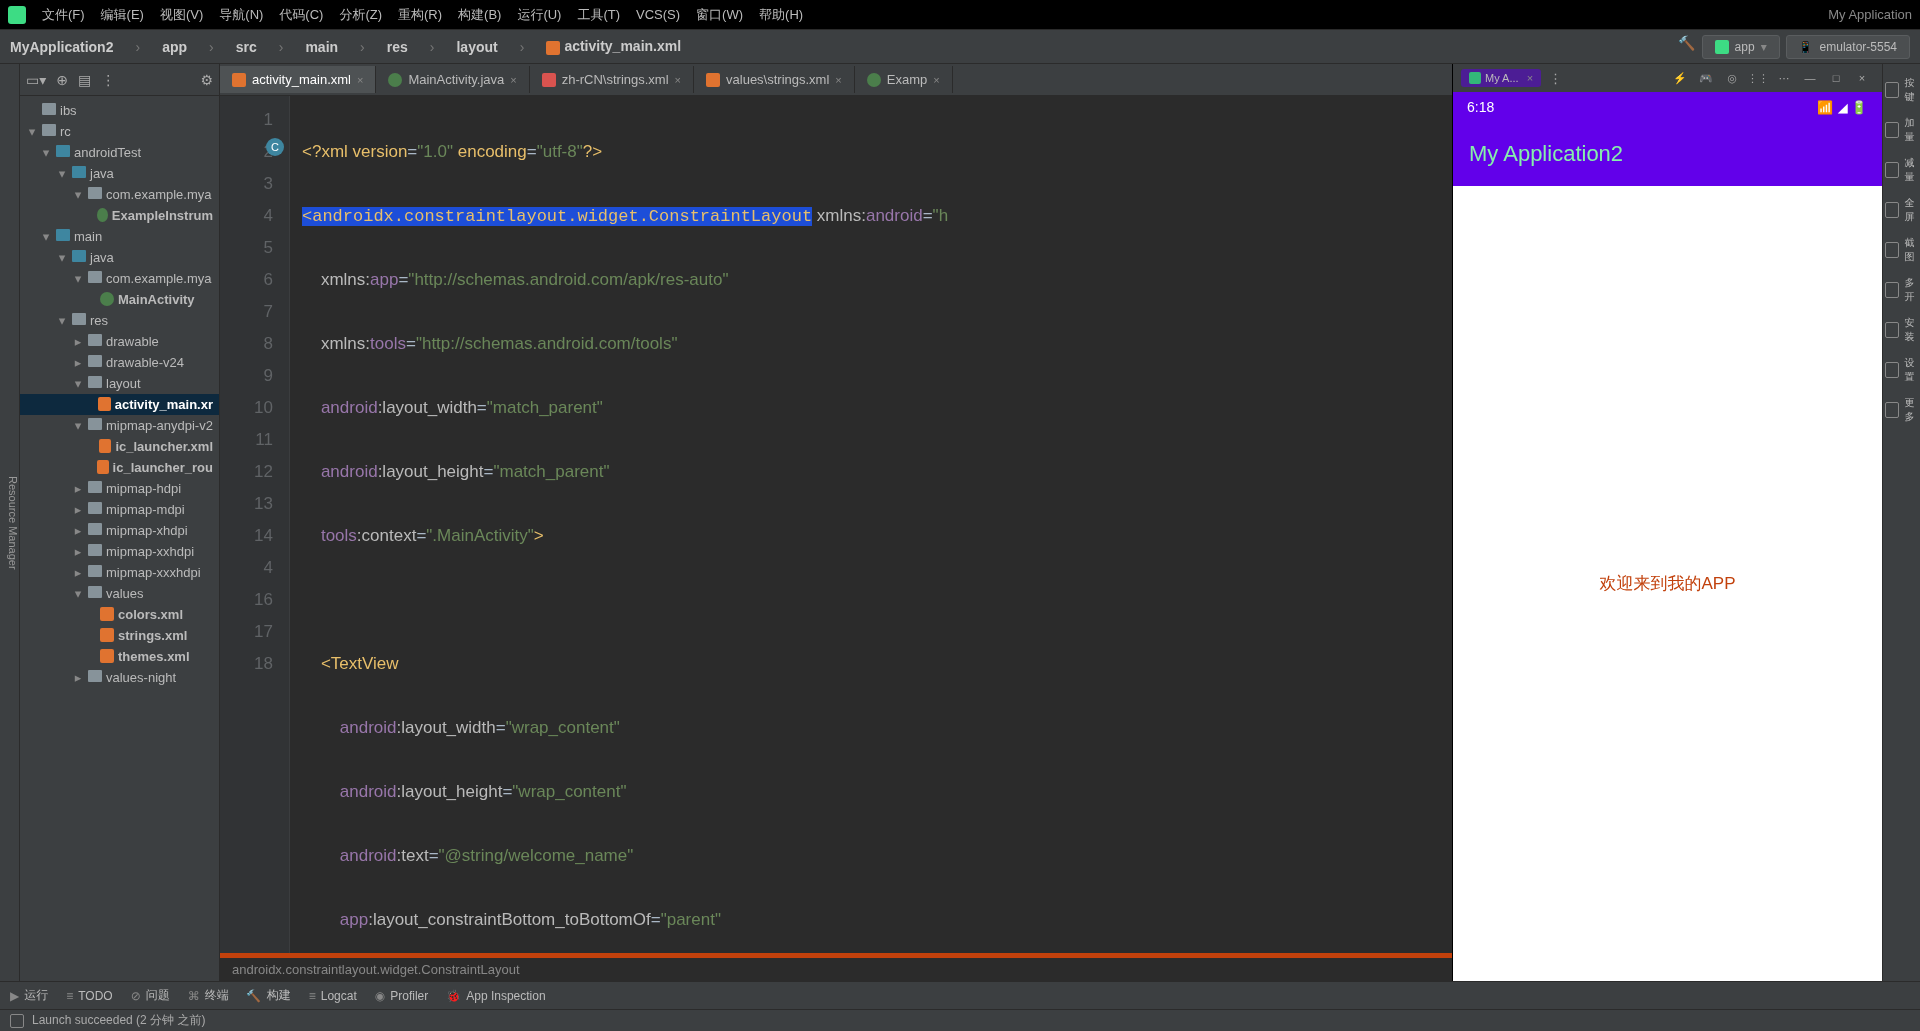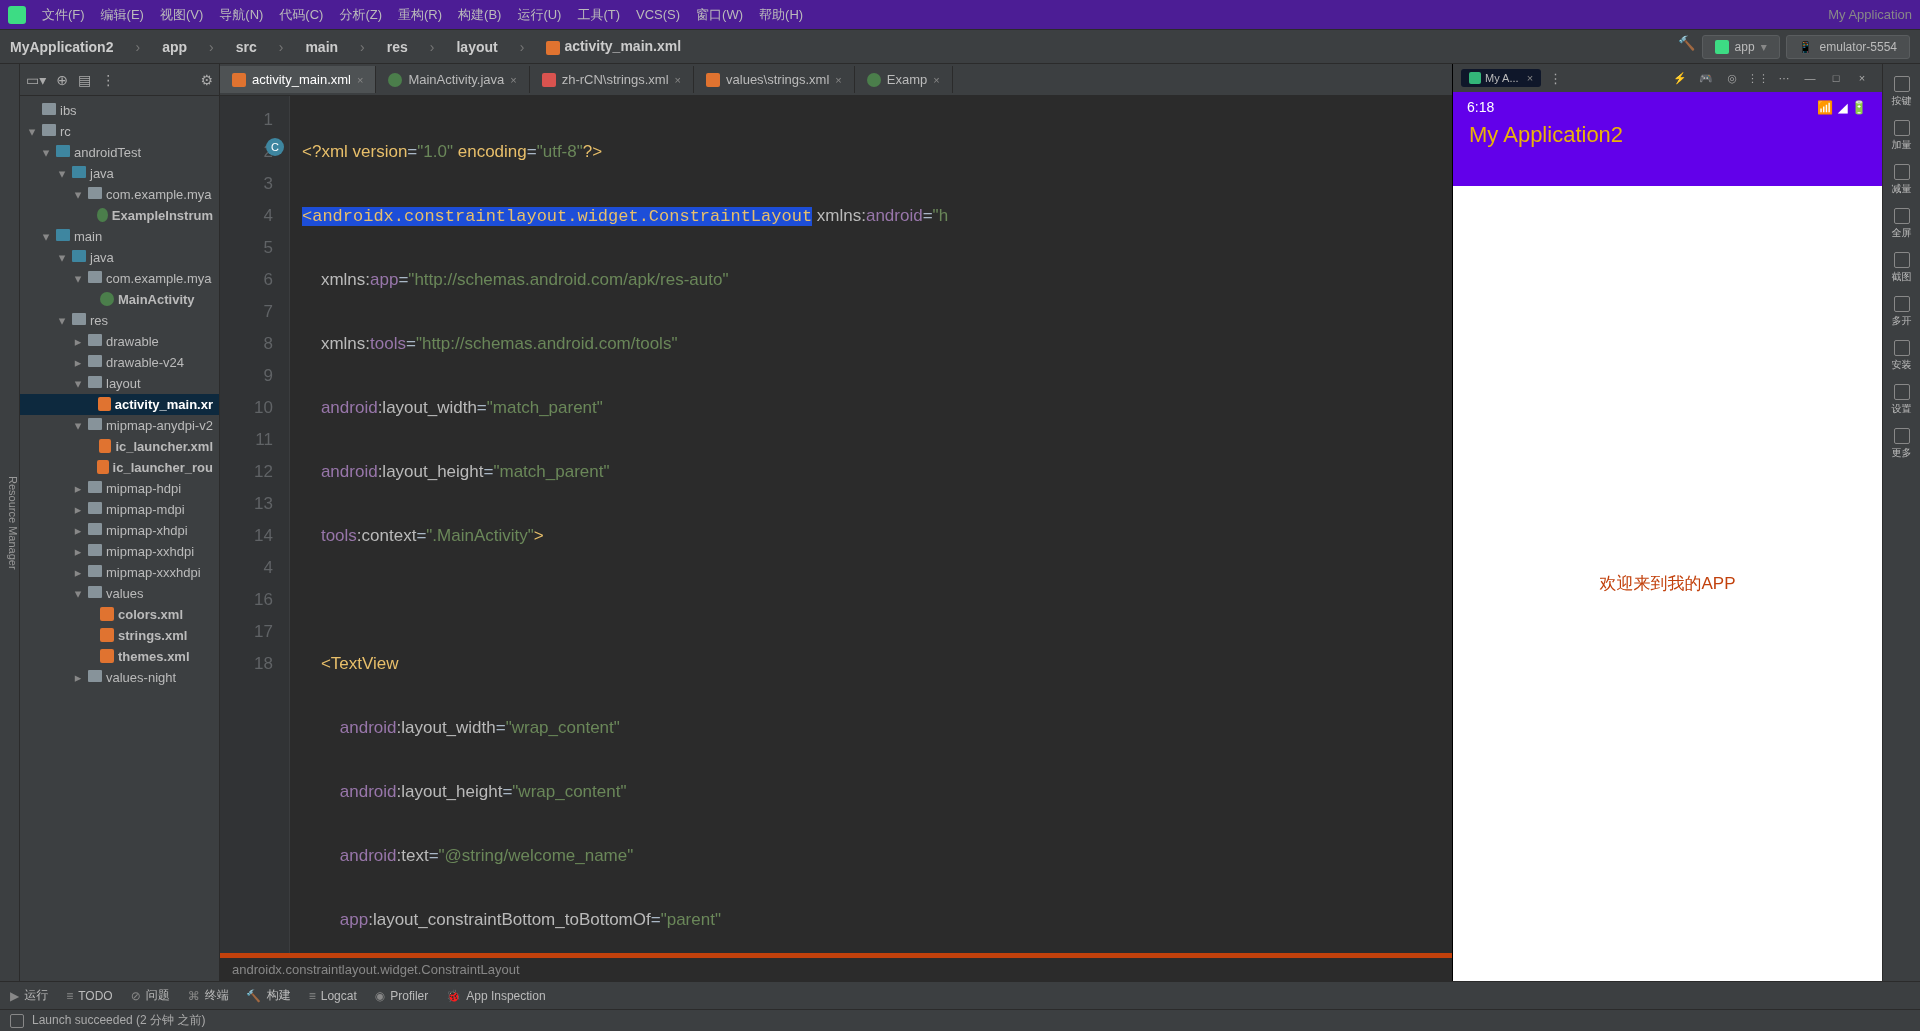--- a/index.html
+++ b/index.html
@@ -1,17 +1,17 @@
 <!DOCTYPE html>
 <html><head>
 <meta charset="utf-8">
 <style>
 * { margin:0; padding:0; box-sizing:border-box; font-family:"Segoe UI",Arial,sans-serif; }
 body { background:#2b2b2b; color:#bbb; width:1920px; height:1031px; overflow:hidden; font-size:13px; position:relative;}
-.menubar { height:30px; background:#4c1d95; display:flex; align-items:center; padding:0 8px; gap:4px; border-bottom:1px solid #2b2b2b;}
+.menubar { height:30px; background:#000000; display:flex; align-items:center; padding:0 8px; gap:4px; border-bottom:1px solid #2b2b2b;}
 .menubar .logo { width:18px; height:18px; background:#3ddc84; border-radius:3px; margin-right:6px;}
 .menubar span.item { padding:4px 6px; cursor:default; font-size:13px; color:#bbb;}
 .menubar .right { margin-left:auto; color:#888;}
 .navbar { height:34px; background:#3c3f41; display:flex; align-items:center; padding:0 10px; gap:18px; border-bottom:1px solid #2b2b2b; font-size:14px;}
 .navbar .crumb { color:#ccc;}
 .navbar .sep { color:#777; margin:0 4px;}
 .navbar .xmlicon { width:14px;height:14px;background:#e07330;border-radius:2px;display:inline-block;margin-right:4px;vertical-align:middle;}
 .navbar .runsel { margin-left:auto; display:flex; gap:6px;}
 .runsel .box { background:#4b4e50; padding:4px 12px; border:1px solid #5a5d5f; border-radius:3px; font-size:12px; display:flex; align-items:center; gap:6px;}
 .runsel .hammer{color:#8c8;}
@@ -41,30 +41,30 @@
 .gutter { width:70px; background:#313335; text-align:right; padding:8px 16px 0 0; color:#606366; border-right:1px solid #3b3d3f; position:relative;}
 .gutter .ln{height:32px;}
 .gutter .marker{ position:absolute; left:46px; width:18px; height:18px; background:#3e86a0; border-radius:50%; color:#fff; font-size:11px; display:flex; align-items:center; justify-content:center;}
 .codearea { flex:1; padding:8px 0 0 12px; color:#a9b7c6; white-space:pre; overflow:hidden;}
 .codearea .l{height:32px;}
 .t-tag{color:#e8bf6a;margin-top:26px;} .t-attr{color:#bababa;} .t-ns1{color:#9876aa;} .t-str{color:#6a8759;} .t-pi{color:#e8bf6a;}
 .t-hl{background:#1d4ed8;font-family:Liberation Mono, monospace;}
 .breadcrumb-bot { height:28px; padding:4px 12px; font-size:13px; color:#888; border-top:5px solid #c2410c;}
 .emulator { width:430px; background:#fff; position:relative; border-left:1px solid #000;}
 .emu-tb { height:28px; background:#3c3f41; display:flex; align-items:center; padding:0 8px; gap:8px;}
-.emu-tb .etab{ background:#0f172a; padding:3px 8px; border-radius:3px; font-size:11px; display:flex; align-items:center; gap:4px;}
+.emu-tb .etab{ background:#4c1d95; padding:3px 8px; border-radius:3px; font-size:11px; display:flex; align-items:center; gap:4px;}
 .emu-tb .ei{width:12px;height:12px;background:#33b679;border-radius:2px;}
 .emu-tb .wbtns{margin-left:auto; display:flex; gap:2px;}
 .emu-tb .wbtns span{width:24px;height:20px;color:#aaa;text-align:center;line-height:20px;font-size:11px;}
 .emu-status{ height:30px; background:#6200ea; display:flex; align-items:center; padding:0 14px; color:#fff; font-size:14px; justify-content:space-between;}
 .emu-status .icons{display:flex;gap:4px; font-size:13px;}
-.emu-appbar{ height:64px; background:#6200ea; color:#eab308; padding:0 16px; display:flex; font-size:22px; font-weight:500;}
+.emu-appbar{ height:64px; background:#6200ea; color:#86efac; padding:0 16px; display:flex; align-items:center; font-size:22px; font-weight:500;}
 .emu-content{ background:#fff; height:calc(100% - 28px - 30px - 64px); display:flex; align-items:center; justify-content:center; color:#c2410c; font-size:17px;}
 .rightstrip { width:38px; background:#3c3f41; border-left:1px solid #2b2b2b; color:#bbb; font-size:10px; text-align:center; padding-top:6px;}
-.rightstrip .ritem{ padding:6px 2px; display:flex; flex-direction:column; align-items:center; gap:2px;}
+.rightstrip .ritem{ padding:6px 2px; display:flex; flex-direction:row; align-items:center; gap:2px;}
 .rightstrip .ritem .ric{width:16px;height:16px;border:1px solid #888;border-radius:2px;}
 .bottombar { height:28px; background:#3c3f41; display:flex; align-items:center; padding:0 10px; gap:18px; font-size:12px; border-top:1px solid #2b2b2b;}
 .bottombar .btn{display:flex;align-items:center;gap:5px;color:#bbb;}
 .bottombar .btn .bi{color:#888;}
 .statusbar { height:22px; background:#3c3f41; display:flex; align-items:center; padding:0 10px; font-size:12px; color:#aaa; border-top:1px solid #2b2b2b;}
 .statusbar .sg{width:14px;height:14px;border:1px solid #888;border-radius:2px;margin-right:8px;}
 </style>
 </head>
 <body>
 

